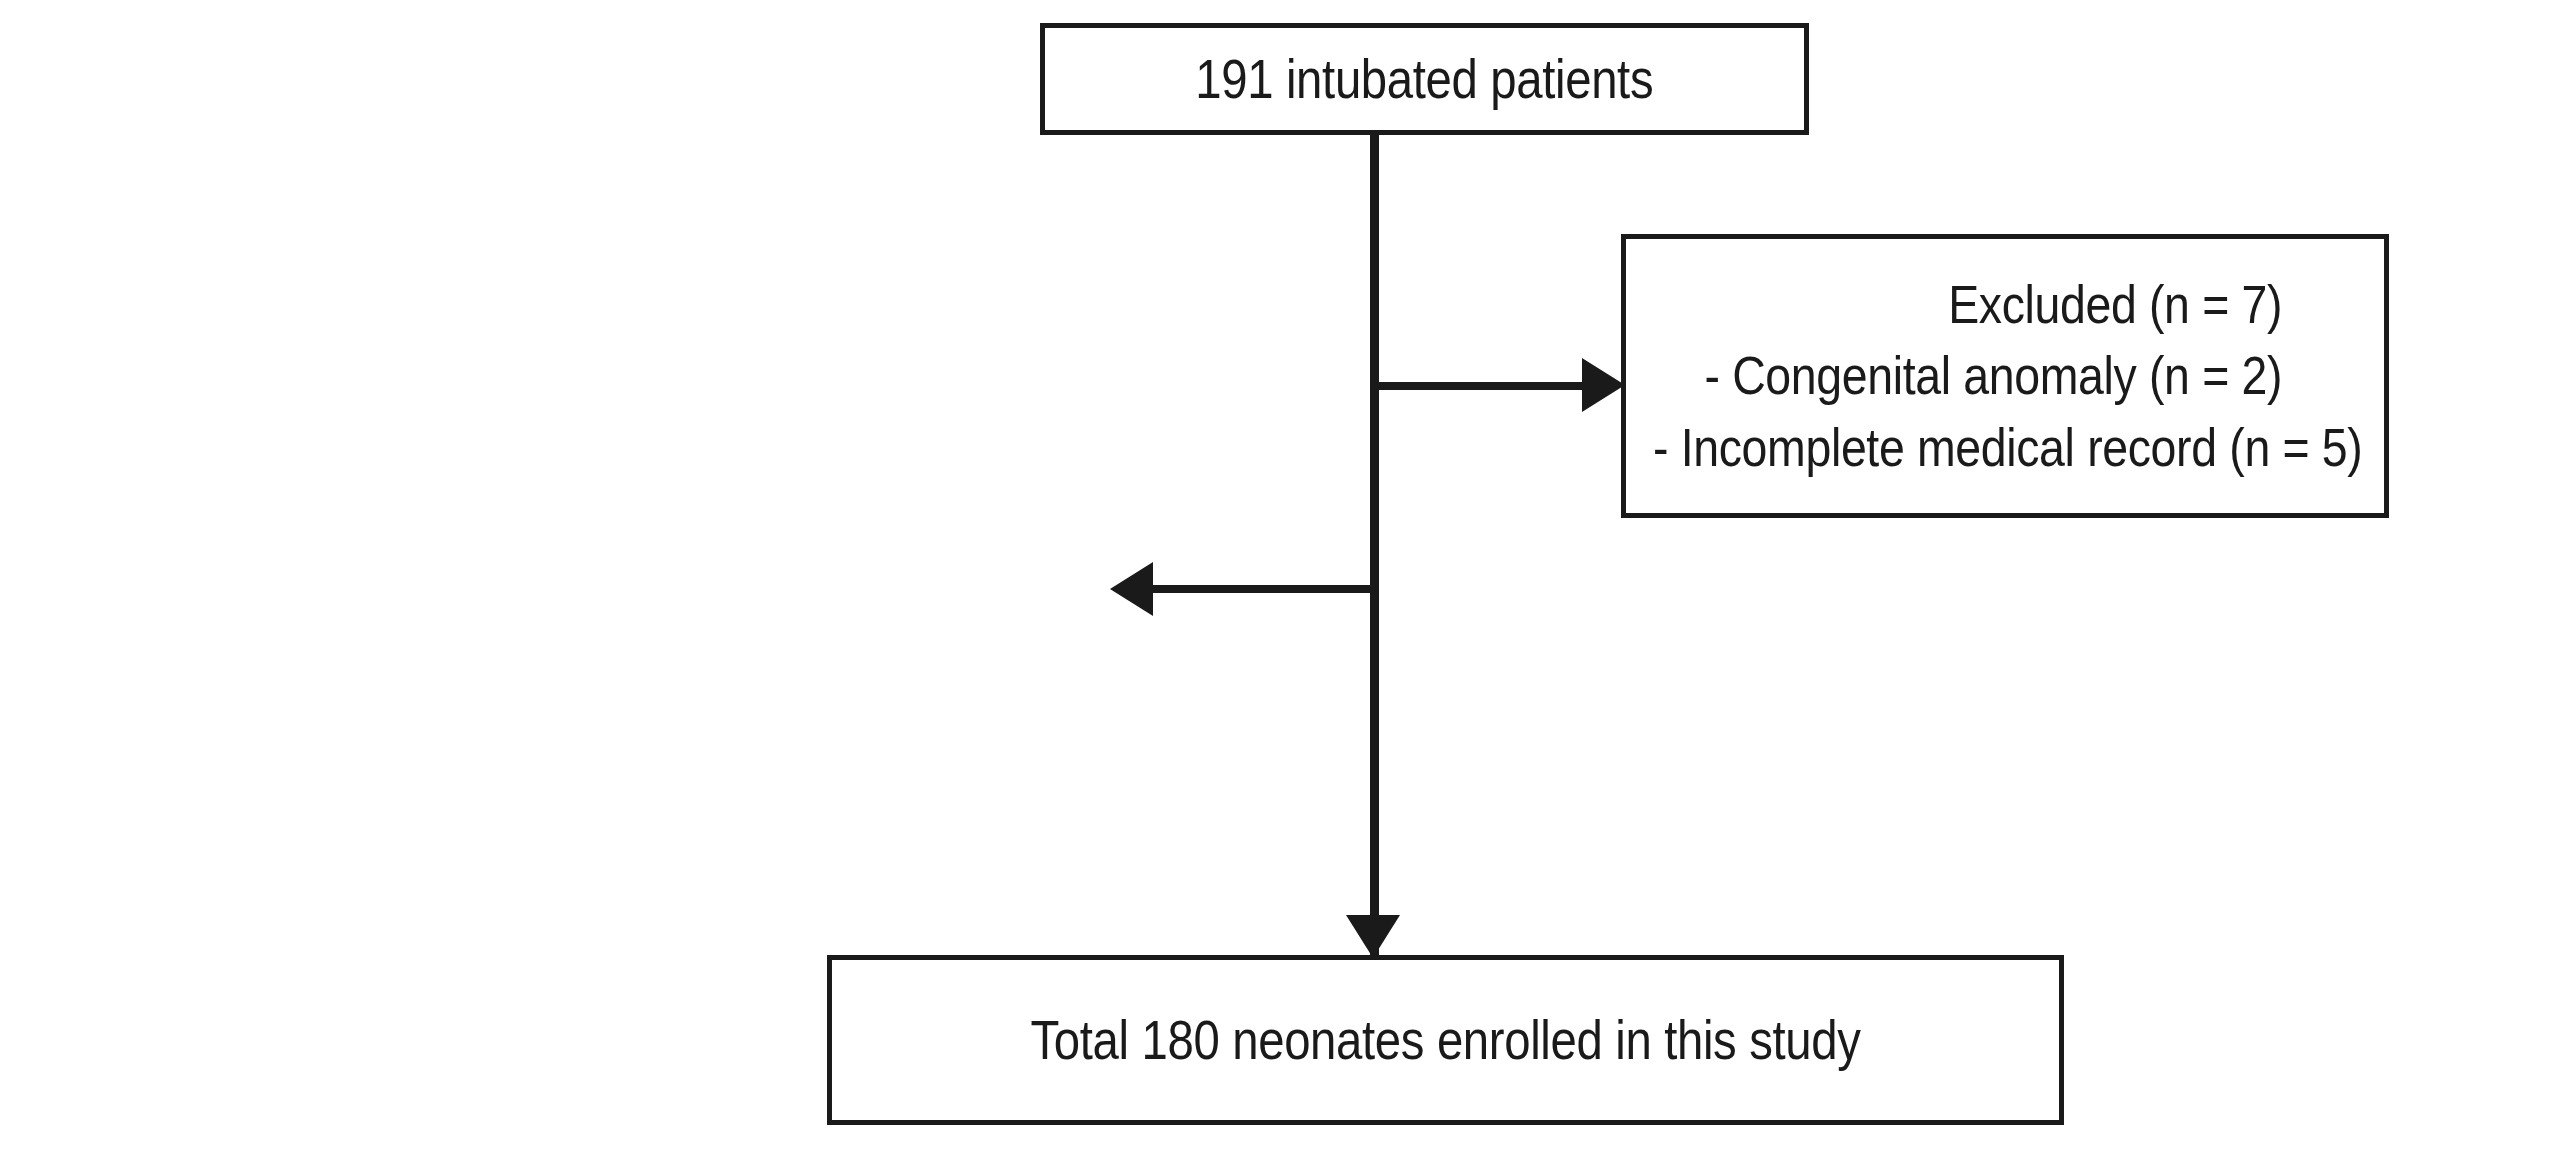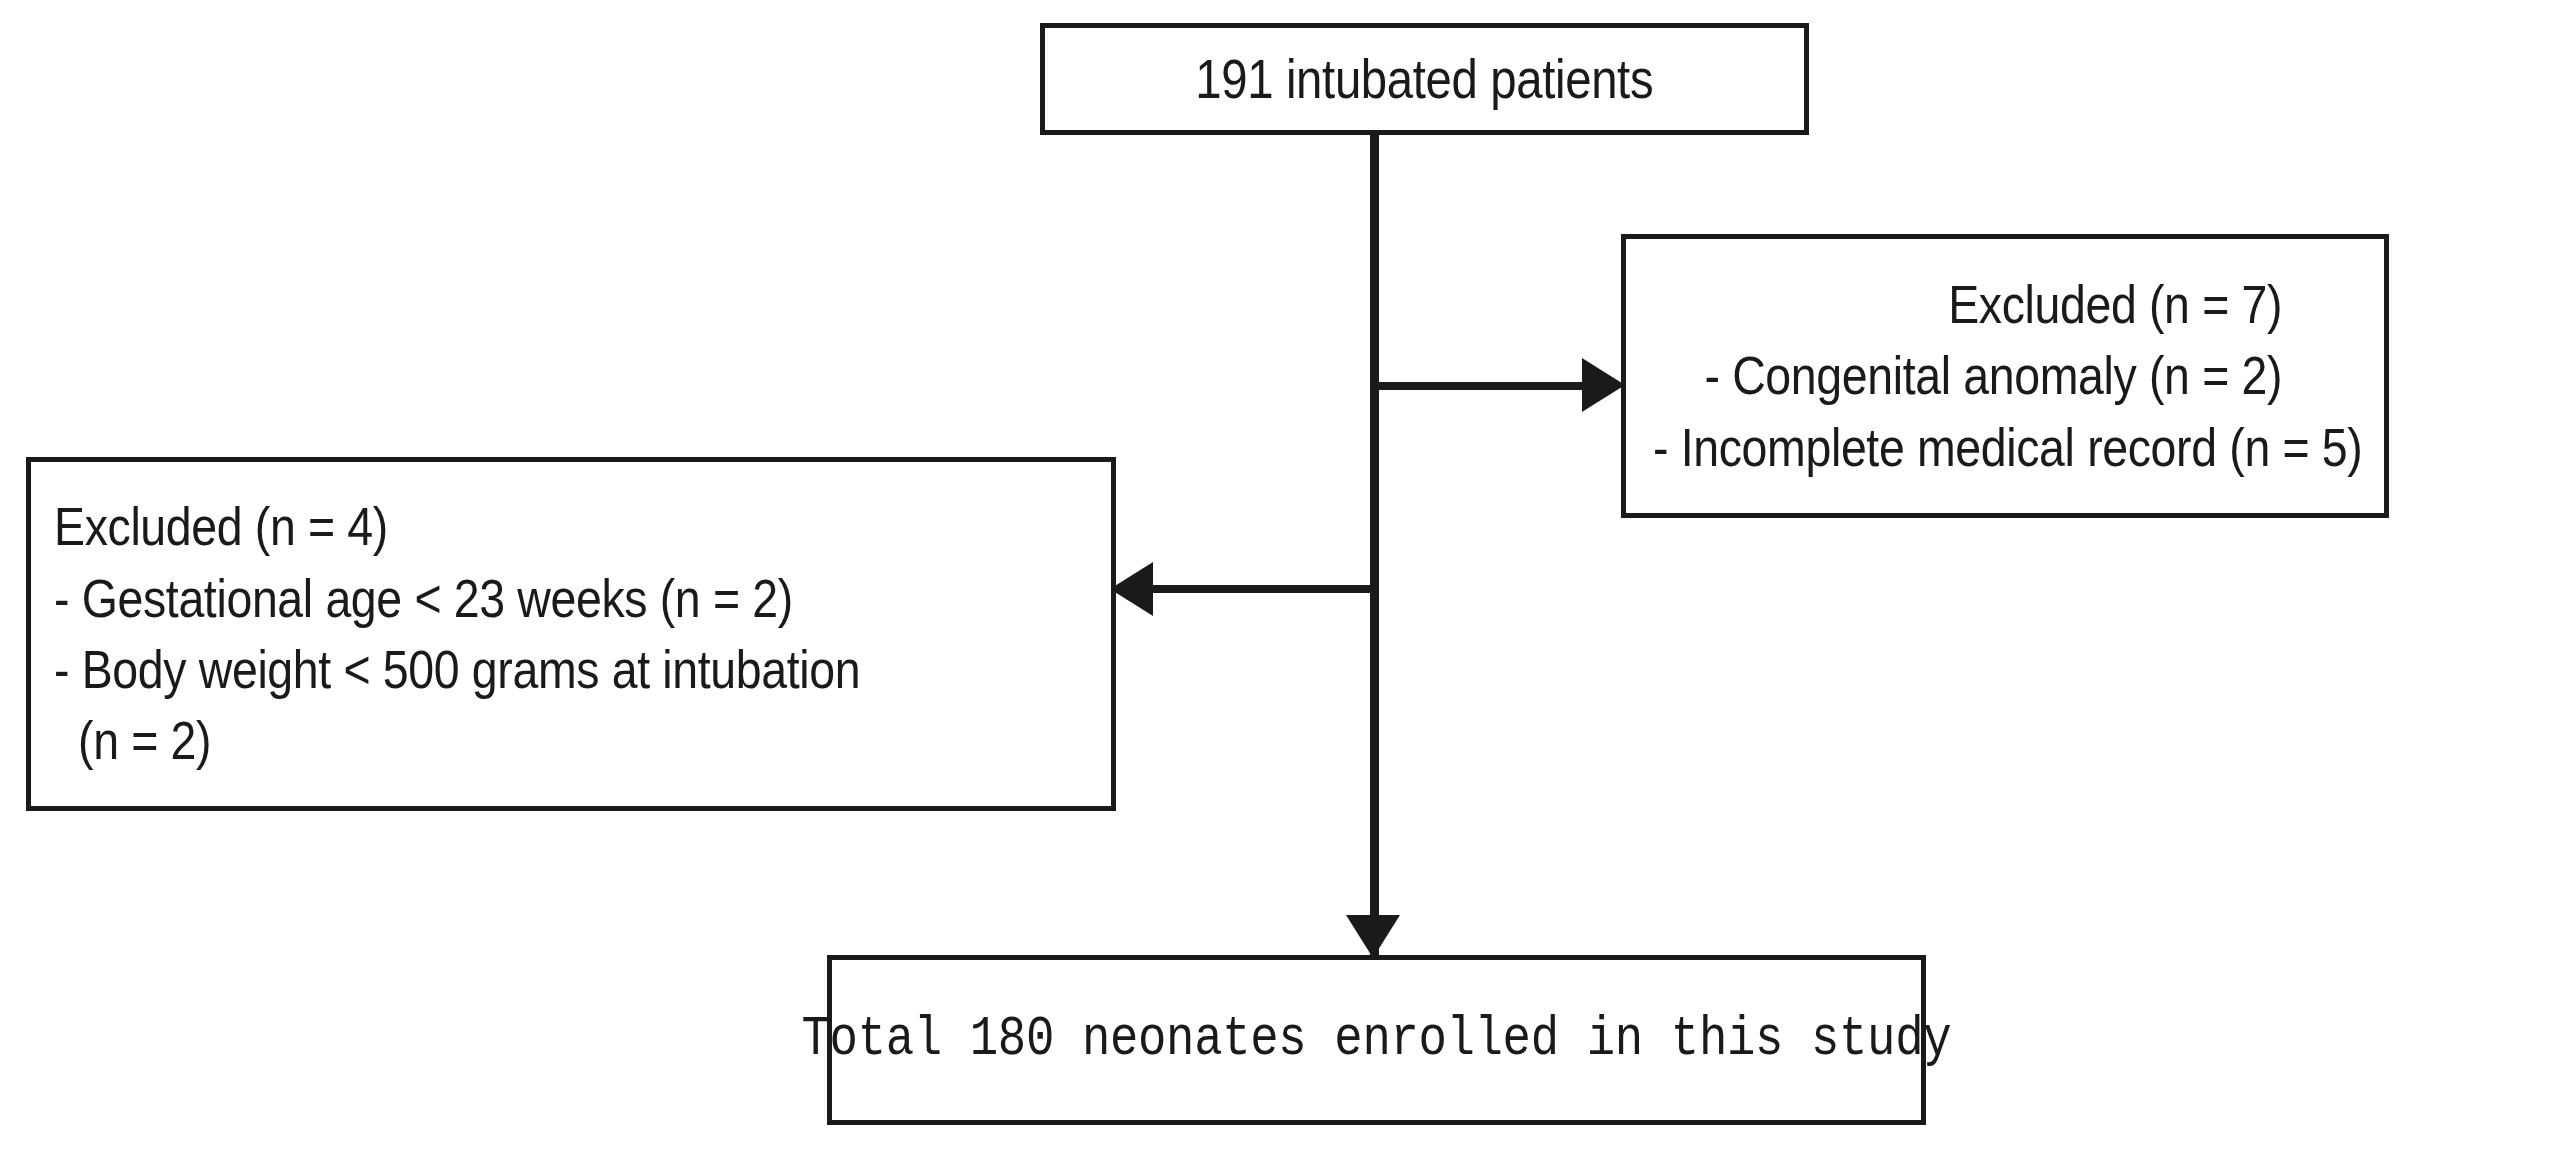--- a/index.html
+++ b/index.html
@@ -66,24 +66,23 @@
     left: 25.5px;
     top: 457px;
     width: 1090px;
     height: 354px;
     padding: 0 0 0 23px;
   }
 
   #node-bottom {
     left: 827px;
     top: 955px;
-    width: 1099px;
+    width: 1237px;
     height: 170px;
     align-items: center;
-    font-family: Liberation Mono, monospace;
   }
   #node-bottom .node-text { font-size: 55px; }
 
   .line-indent { padding-left: 28px; }
 
   
   .conn {
     position: absolute;
     background: #1a1a1a;
   }
@@ -151,25 +150,19 @@
   <div class="arrowhead" id="arrow-left-head"></div>
 
   <div class="arrowhead" id="arrow-down-head"></div>
 
   <div class="node" id="node-excluded-right">
     <div class="node-text">Excluded (n = 7)</div>
     <div class="node-text">- Congenital anomaly (n = 2)</div>
     <div class="node-text">- Incomplete medical record (n = 5)</div>
   </div>
 
-  <div class="node" id="node-excluded-left">
-    <div class="node-text">Excluded (n = 4)</div>
-    <div class="node-text">- Gestational age &lt; 23 weeks (n = 2)</div>
-    <div class="node-text">- Body weight &lt; 500 grams at intubation</div>
-    <div class="node-text line-indent">(n = 2)</div>
-  </div>
 
   <div class="node centered" id="node-bottom">
     <div class="node-text">Total 180 neonates enrolled in this study</div>
   </div>
 
 </div>
 
 
 </body></html>

